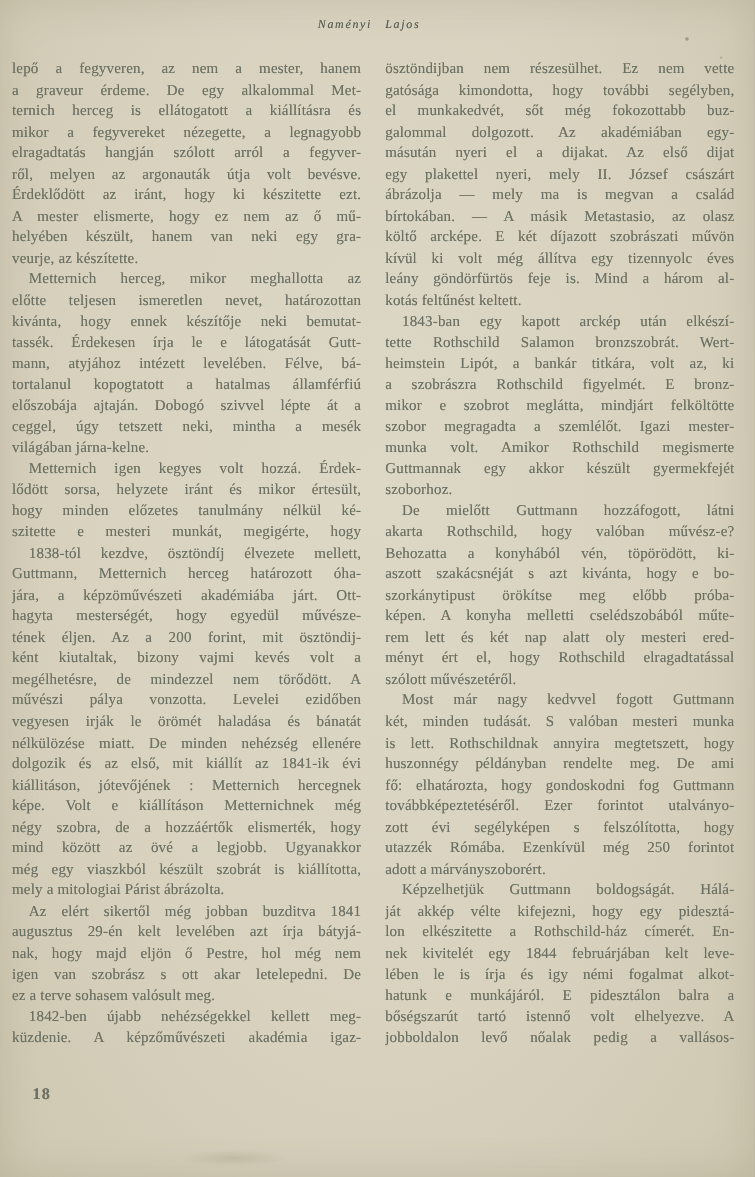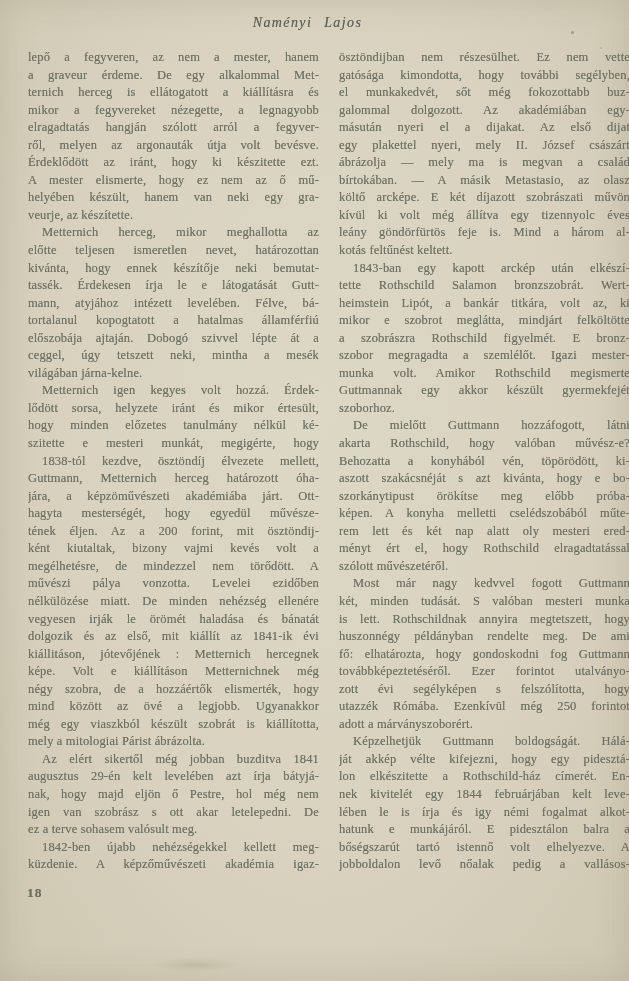--- a/index.html
+++ b/index.html
@@ -18,30 +18,30 @@
     color: #6d7163;
     overflow: hidden;
   }
   .running-header {
     position: absolute;
     top: 15px;
     left: 0;
     right: 14px;
     text-align: center;
     font-style: italic;
-    font-size: 14px;
+    font-size: 10px;
     letter-spacing: 1.4px;
     word-spacing: 7px;
     color: #5e6255;
     text-shadow: 0 0 0.5px rgba(94, 98, 85, 0.7);
   }
   .columns {
     position: absolute;
     top: 49px;
-    left: 28px;
+    left: 10px;
     width: 602px;
     display: flex;
     gap: 20px;
   }
   .column {
     width: 291px;
     flex: 0 0 291px;
   }
   .para { margin: 0; }
   .line {
@@ -56,21 +56,21 @@
   }
   .line.last {
     text-align-last: left;
   }
   .para.indent .line:first-child {
     text-indent: 14px;
   }
   .page-footer {
     position: absolute;
     left: 27px;
-    top: 883px;
+    top: 903px;
     font-weight: bold;
   }
   .page-number {
     font-size: 13.5px;
     letter-spacing: 1px;
     color: #6d7163;
     text-shadow: 0 0 0.5px rgba(109, 113, 99, 0.65);
   }
   .speck {
     position: absolute;
@@ -130,22 +130,22 @@
         </div>
         <div class="para indent">
           <div class="line">1838-tól kezdve, ösztöndíj élvezete mellett,</div>
           <div class="line">Guttmann, Metternich herceg határozott óha-</div>
           <div class="line">jára, a képzöművészeti akadémiába járt. Ott-</div>
           <div class="line">hagyta mesterségét, hogy egyedül művésze-</div>
           <div class="line">tének éljen. Az a 200 forint, mit ösztöndij-</div>
           <div class="line">ként kiutaltak, bizony vajmi kevés volt a</div>
           <div class="line">megélhetésre, de mindezzel nem törődött. A</div>
           <div class="line">művészi pálya vonzotta. Levelei ezidőben</div>
+          <div class="line">vegyesen irják le örömét haladása és bánatát</div>
           <div class="line">nélkülözése miatt. De minden nehézség ellenére</div>
-          <div class="line">vegyesen irják le örömét haladása és bánatát</div>
           <div class="line">dolgozik és az első, mit kiállít az 1841-ik évi</div>
           <div class="line">kiállitáson, jótevőjének : Metternich hercegnek</div>
           <div class="line">képe. Volt e kiállításon Metternichnek még</div>
           <div class="line">négy szobra, de a hozzáértők elismerték, hogy</div>
           <div class="line">mind között az övé a legjobb. Ugyanakkor</div>
           <div class="line">még egy viaszkból készült szobrát is kiállította,</div>
           <div class="line last">mely a mitologiai Párist ábrázolta.</div>
         </div>
         <div class="para indent">
           <div class="line">Az elért sikertől még jobban buzditva 1841</div>
@@ -171,22 +171,22 @@
           <div class="line">bírtokában. — A másik Metastasio, az olasz</div>
           <div class="line">költő arcképe. E két díjazott szobrászati művön</div>
           <div class="line">kívül ki volt még állítva egy tizennyolc éves</div>
           <div class="line">leány göndörfürtös feje is. Mind a három al-</div>
           <div class="line last">kotás feltűnést keltett.</div>
         </div>
         <div class="para indent">
           <div class="line">1843-ban egy kapott arckép után elkészí-</div>
           <div class="line">tette Rothschild Salamon bronzszobrát. Wert-</div>
           <div class="line">heimstein Lipót, a bankár titkára, volt az, ki</div>
+          <div class="line">a szobrászra Rothschild figyelmét. E bronz-</div>
           <div class="line">mikor e szobrot meglátta, mindjárt felköltötte</div>
-          <div class="line">a szobrászra Rothschild figyelmét. E bronz-</div>
           <div class="line">szobor megragadta a szemlélőt. Igazi mester-</div>
           <div class="line">munka volt. Amikor Rothschild megismerte</div>
           <div class="line">Guttmannak egy akkor készült gyermekfejét</div>
           <div class="line last">szoborhoz.</div>
         </div>
         <div class="para indent">
           <div class="line">De mielőtt Guttmann hozzáfogott, látni</div>
           <div class="line">akarta Rothschild, hogy valóban művész-e?</div>
           <div class="line">Behozatta a konyhából vén, töpörödött, ki-</div>
           <div class="line">aszott szakácsnéját s azt kivánta, hogy e bo-</div>

